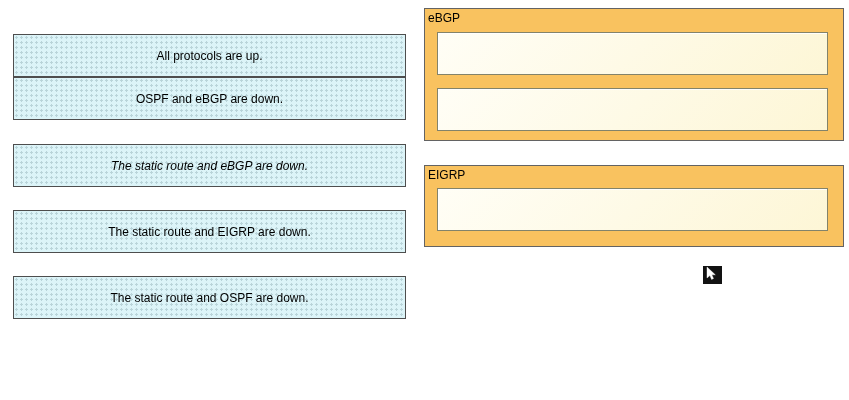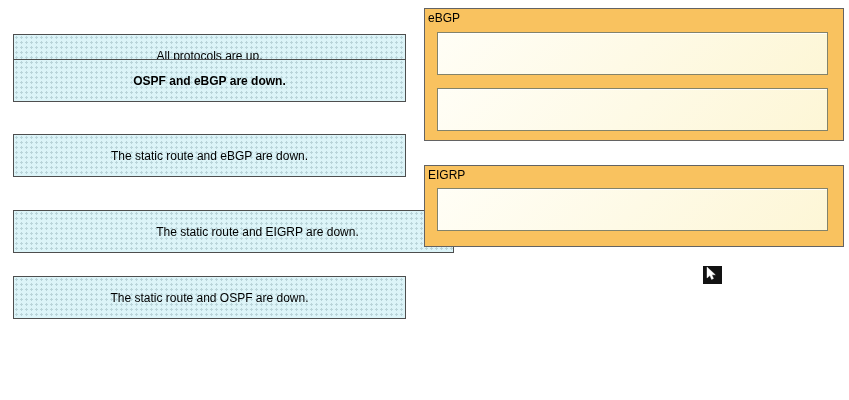--- a/index.html
+++ b/index.html
@@ -23,23 +23,23 @@
     background-image: radial-gradient(rgba(104, 140, 148, 0.30) 1px, rgba(0,0,0,0) 1.1px);
     background-size: 5px 5px;
     display: flex;
     align-items: center;
     justify-content: center;
     font-size: 12px;
     color: #000000;
     cursor: default;
   }
   .o1 { top: 10px; margin-top: 24px; }
-  .o2 { top: 59px; font-weight: bold; }
-  .o3 { top: 134px; }
-  .o4 { top: 210px; padding-left: 48px; }
+  .o2 { top: 77px; }
+  .o3 { top: 144px; font-style: italic; }
+  .o4 { top: 210px; }
   .o5 { top: 276px; }
 
   
   .panel {
     position: absolute;
     left: 424px;
     width: 418px;
     background: #f9c25f;
     border: 1px solid #636363;
   }

